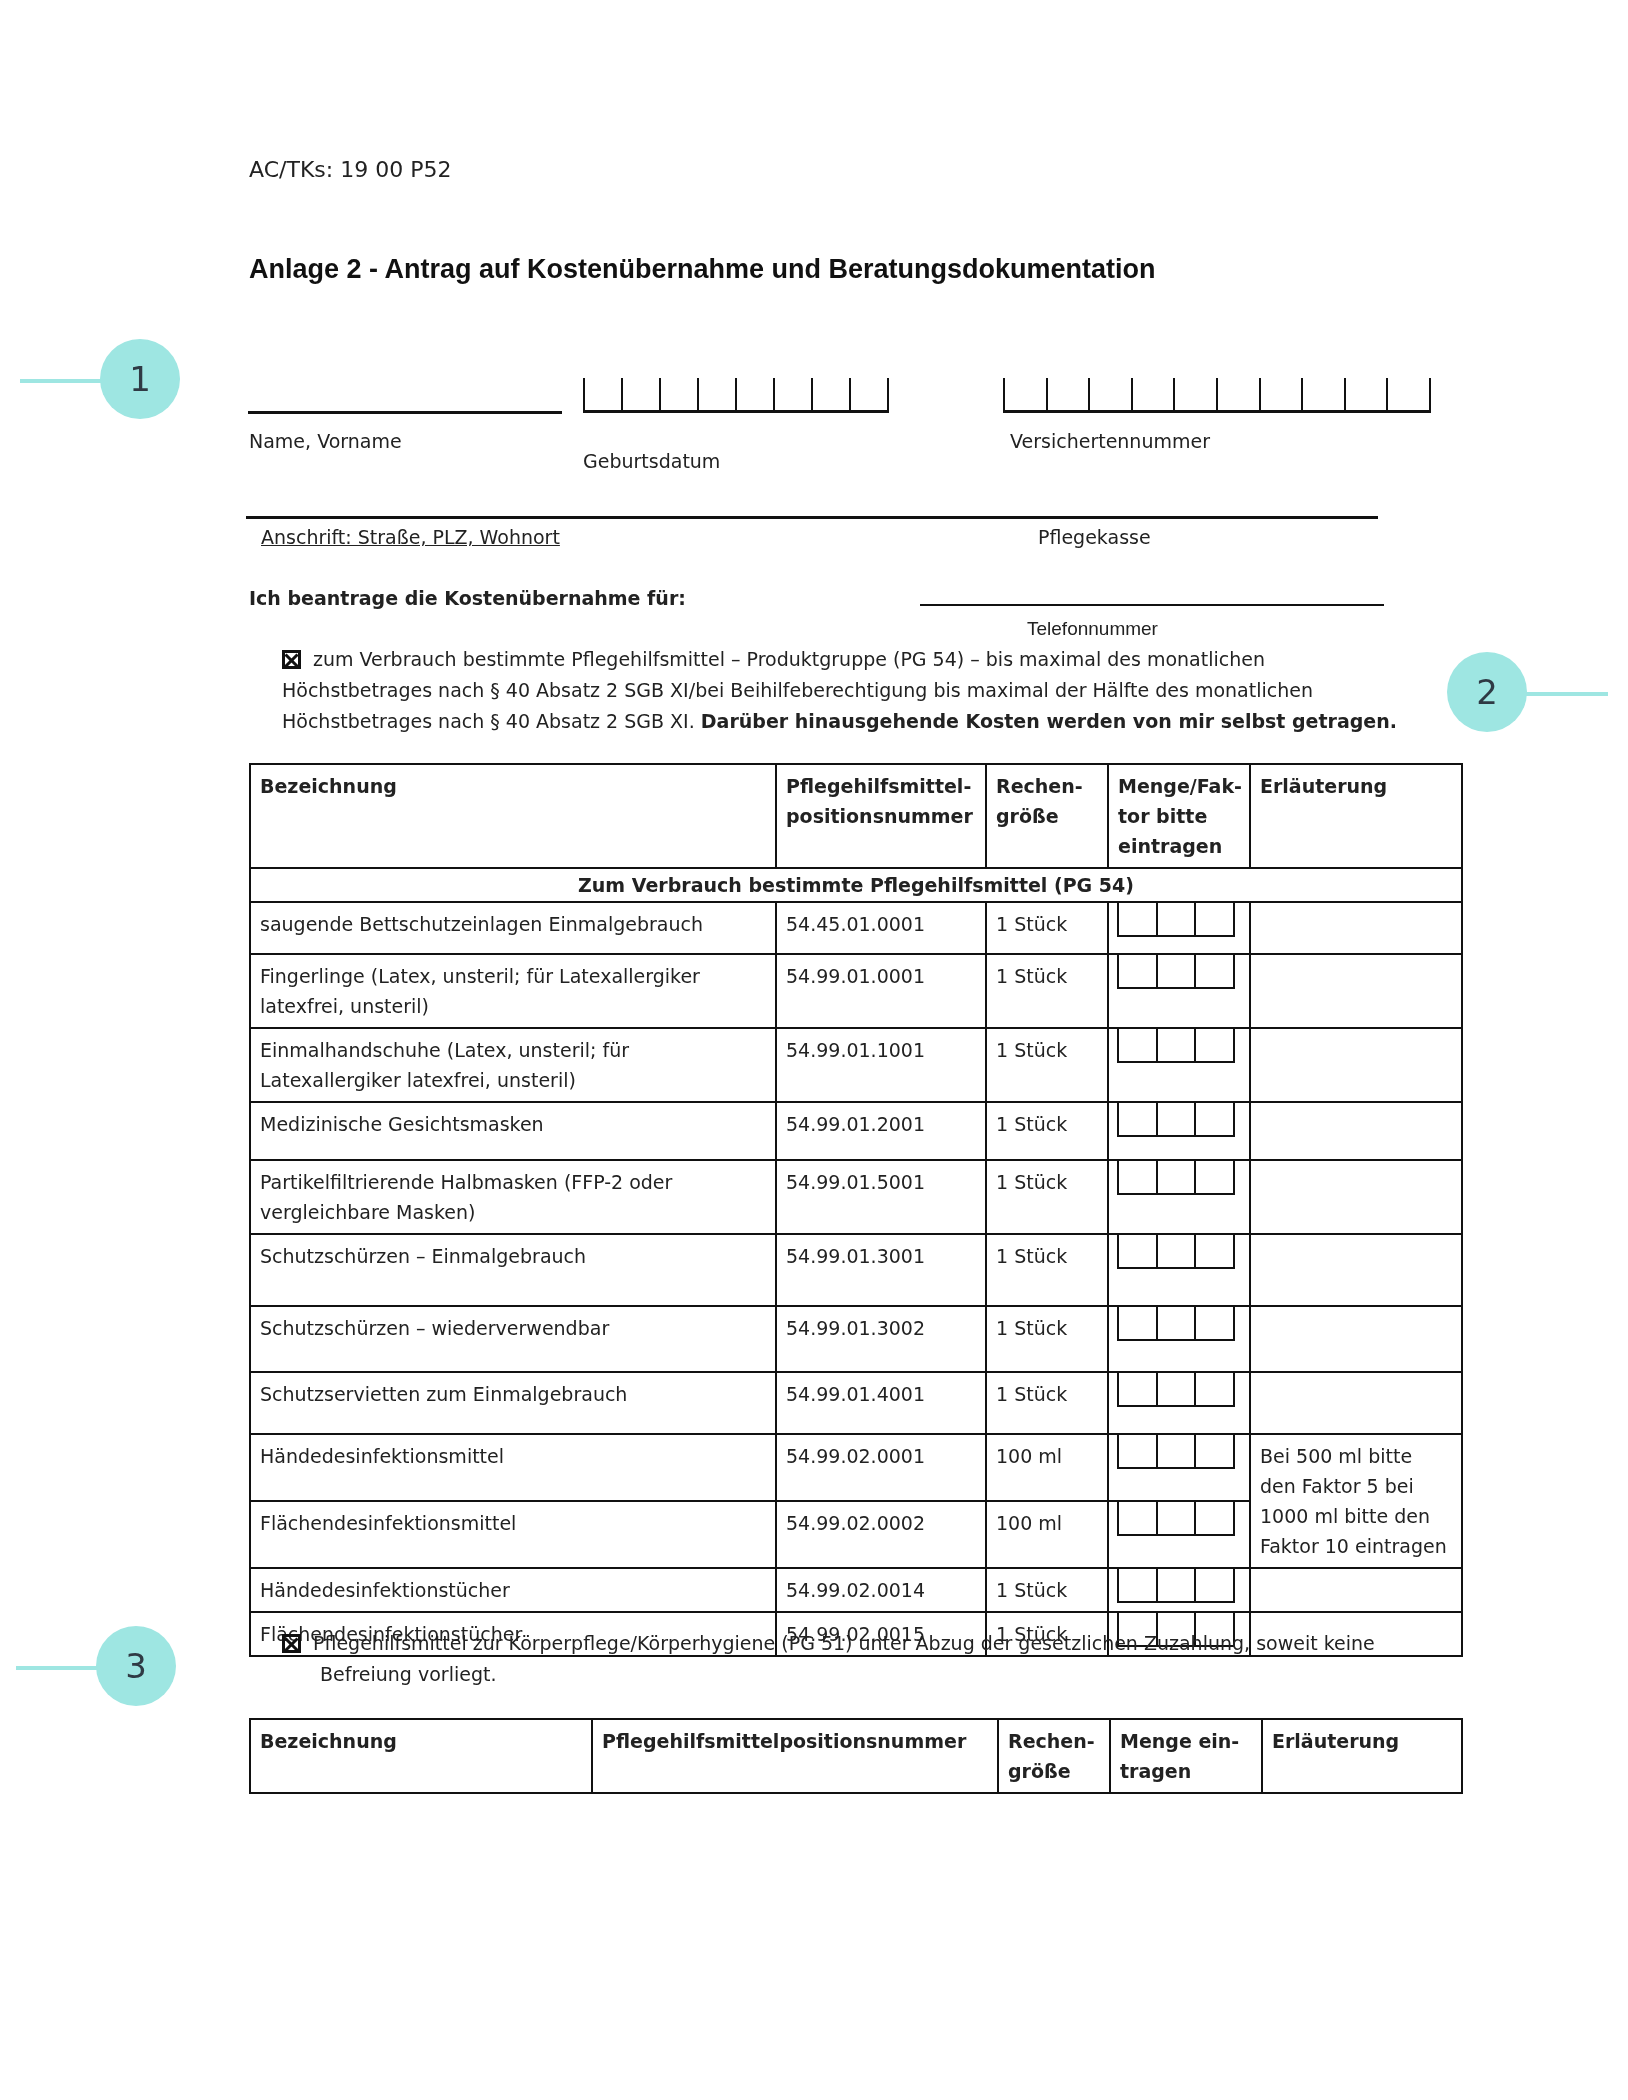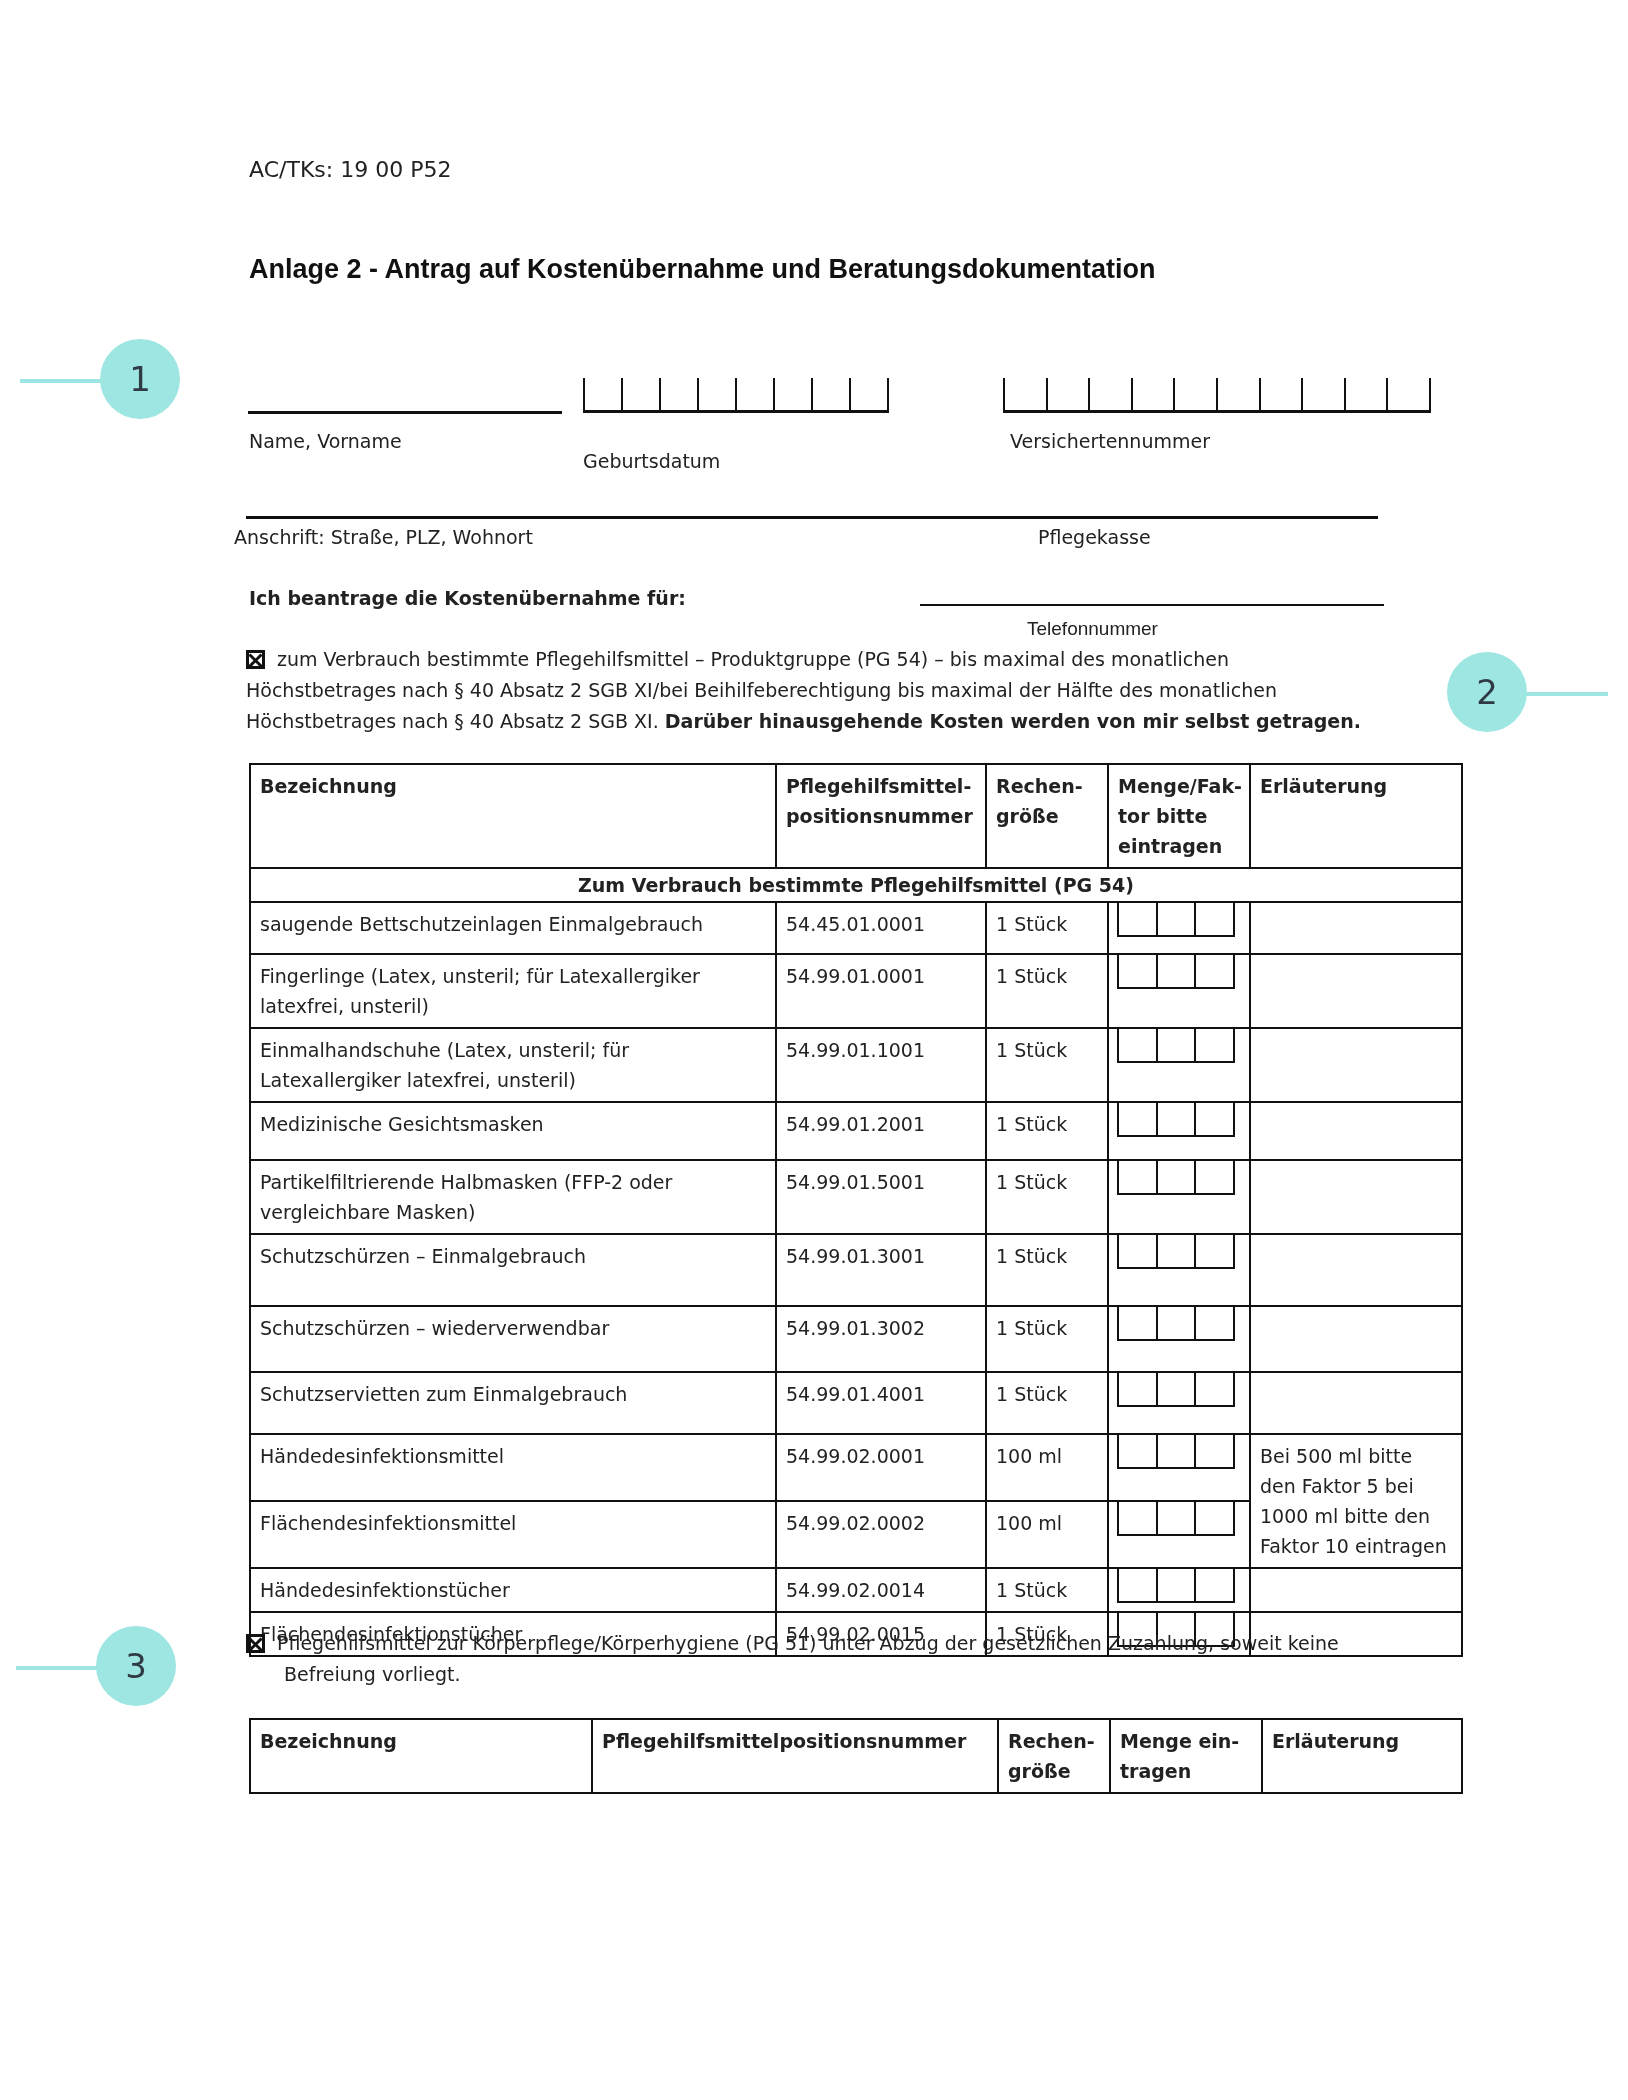--- a/index.html
+++ b/index.html
@@ -21,21 +21,21 @@
   .tick-field span:last-child { border-right: 2px solid #111; }
 
   .label { font-size: 19px; color: #222; }
   .bold { font-weight: bold; }
 
   .cbx { display: inline-block; width: 19px; height: 19px; border: 3px solid #111; position: relative; box-sizing: border-box; vertical-align: -3px; margin-right: 12px; }
   .cbx::before, .cbx::after { content: ""; position: absolute; left: -2px; top: 6px; width: 17px; height: 3px; background: #111; }
   .cbx::before { transform: rotate(45deg); }
   .cbx::after { transform: rotate(-45deg); }
 
-  .para { font-size: 19px; line-height: 31px; color: #222; }
+  .para { font-size: 19px; line-height: 31px; color: #222; margin-left: 36px; }
 
   table.form { position: absolute; border-collapse: collapse; font-size: 19px; color: #222; table-layout: fixed; }
   table.form td, table.form th { border: 2px solid #111; vertical-align: top; padding: 6px 9px; text-align: left; line-height: 30px; }
   table.form th { font-weight: bold; }
   table.form .group td { text-align: center; font-weight: bold; padding: 2px 9px; line-height: 28px; }
   .qty { display: flex; width: 118px; height: 34px; border: 2px solid #111; border-top: none; box-sizing: border-box; }
   .qty span { flex: 1; border-right: 2px solid #111; font-size: 28px; line-height: 34px; text-align: center; }
   .qty span:last-child { border-right: none; }
   .qtycell { padding: 0 8px !important; }
 </style>
@@ -75,21 +75,21 @@
     <span></span>
     <span></span>
     <span></span>
     <span></span>
 </div>
 <div class="abs label" style="left:249px; top:430px;">Name, Vorname</div>
 <div class="abs label" style="left:583px; top:450px;">Geburtsdatum</div>
 <div class="abs label" style="left:1010px; top:430px;">Versichertennummer</div>
 
 <div class="abs line" style="left:246px; top:516px; width:1132px;"></div>
-<div class="abs label" style="left:234px; top:526px;">Anschrift: Straße, PLZ, Wohnort</div>
+<div class="abs label" style="left:261px; top:526px;text-decoration:underline;">Anschrift: Straße, PLZ, Wohnort</div>
 <div class="abs label" style="left:1038px; top:526px;">Pflegekasse</div>
 
 <div class="abs label bold" style="left:249px; top:587px;">Ich beantrage die Kostenübernahme für:</div>
 <div class="abs line" style="left:920px; top:604px; width:464px; height:2px;"></div>
 <div class="abs label" style="left:1027px; top:618px; font-family:'Liberation Sans', sans-serif;">Telefonnummer</div>
 
 <div class="abs para" style="left:246px; top:644px; width:1130px;">
   <span class="cbx"></span><span>zum Verbrauch bestimmte Pflegehilfsmittel – Produktgruppe (PG 54) – bis maximal des monatlichen Höchstbetrages nach § 40 Absatz 2 SGB XI/bei Beihilfeberechtigung bis maximal der Hälfte des monatlichen Höchstbetrages nach § 40 Absatz 2 SGB XI. </span><span class="bold">Darüber hinausgehende Kosten werden von mir selbst getragen.</span>
 </div>
 

